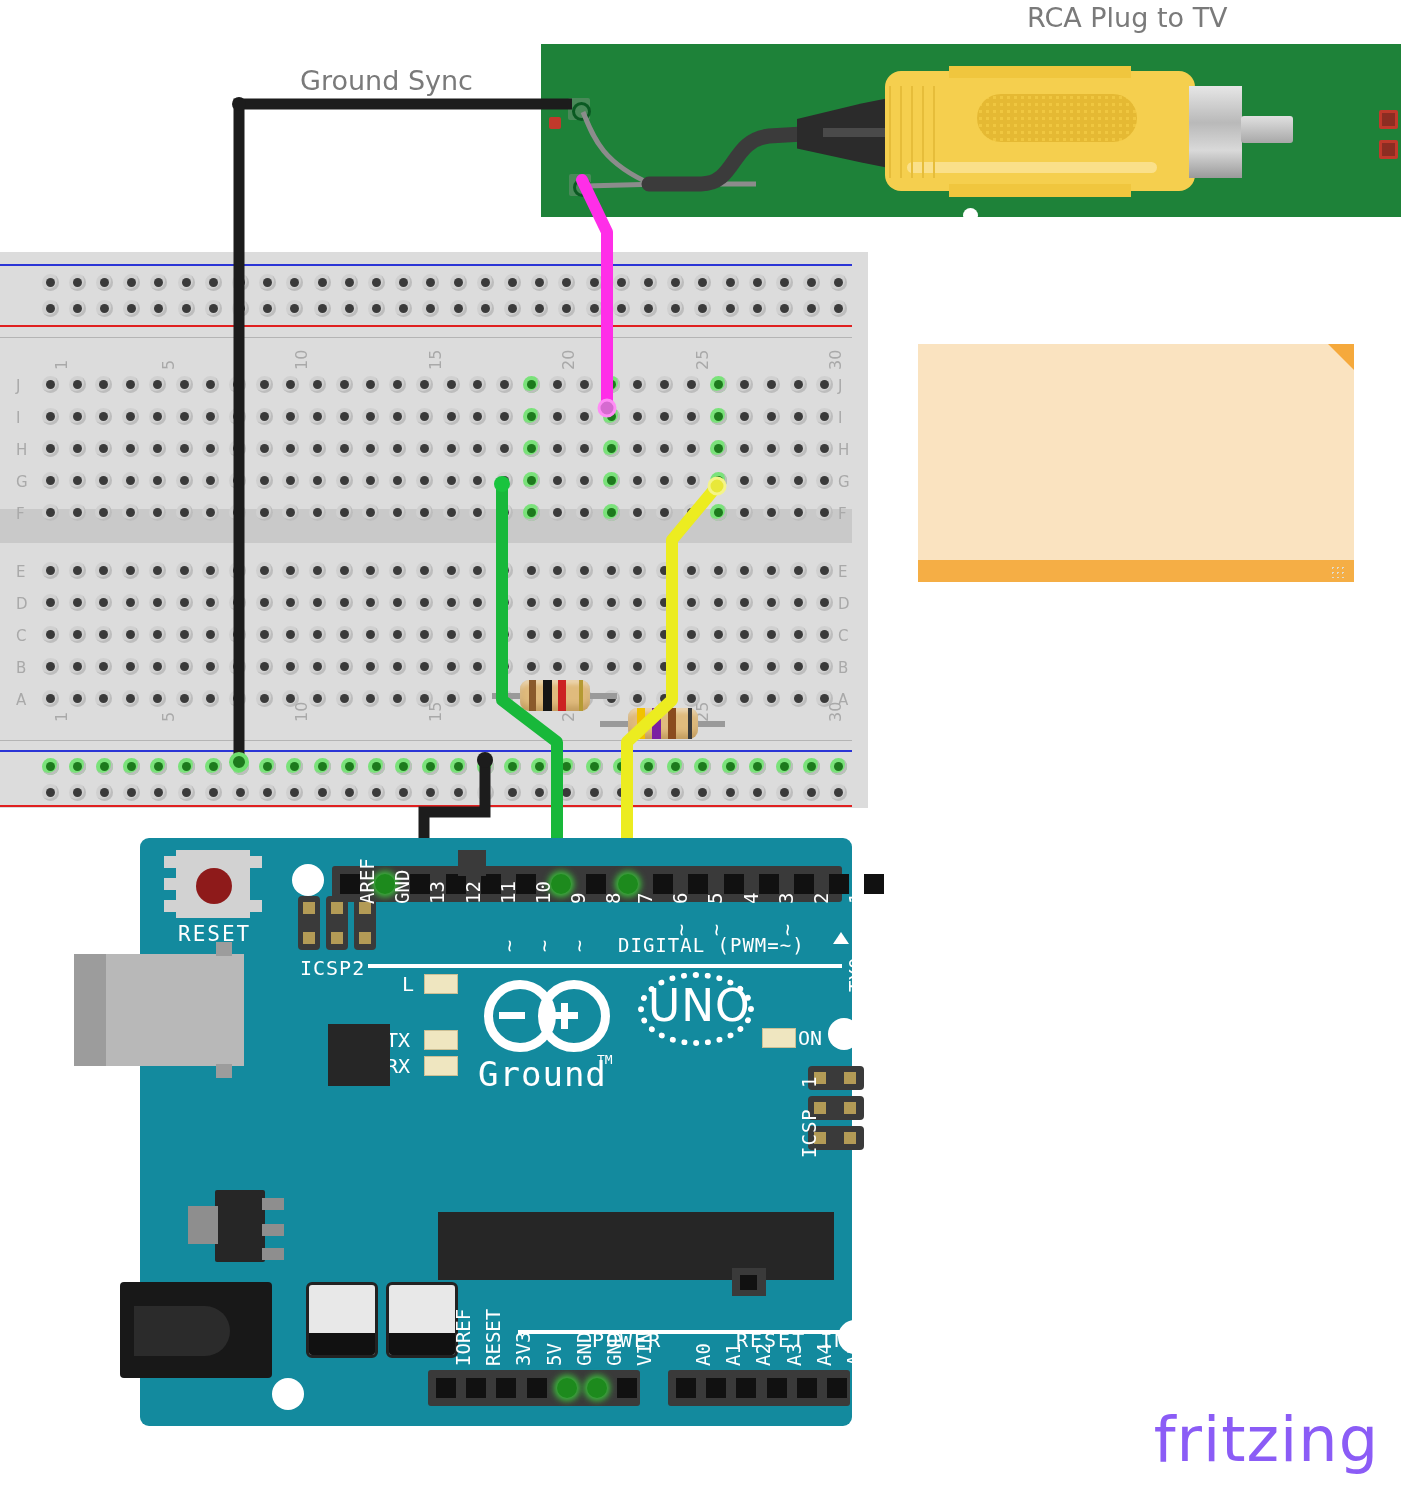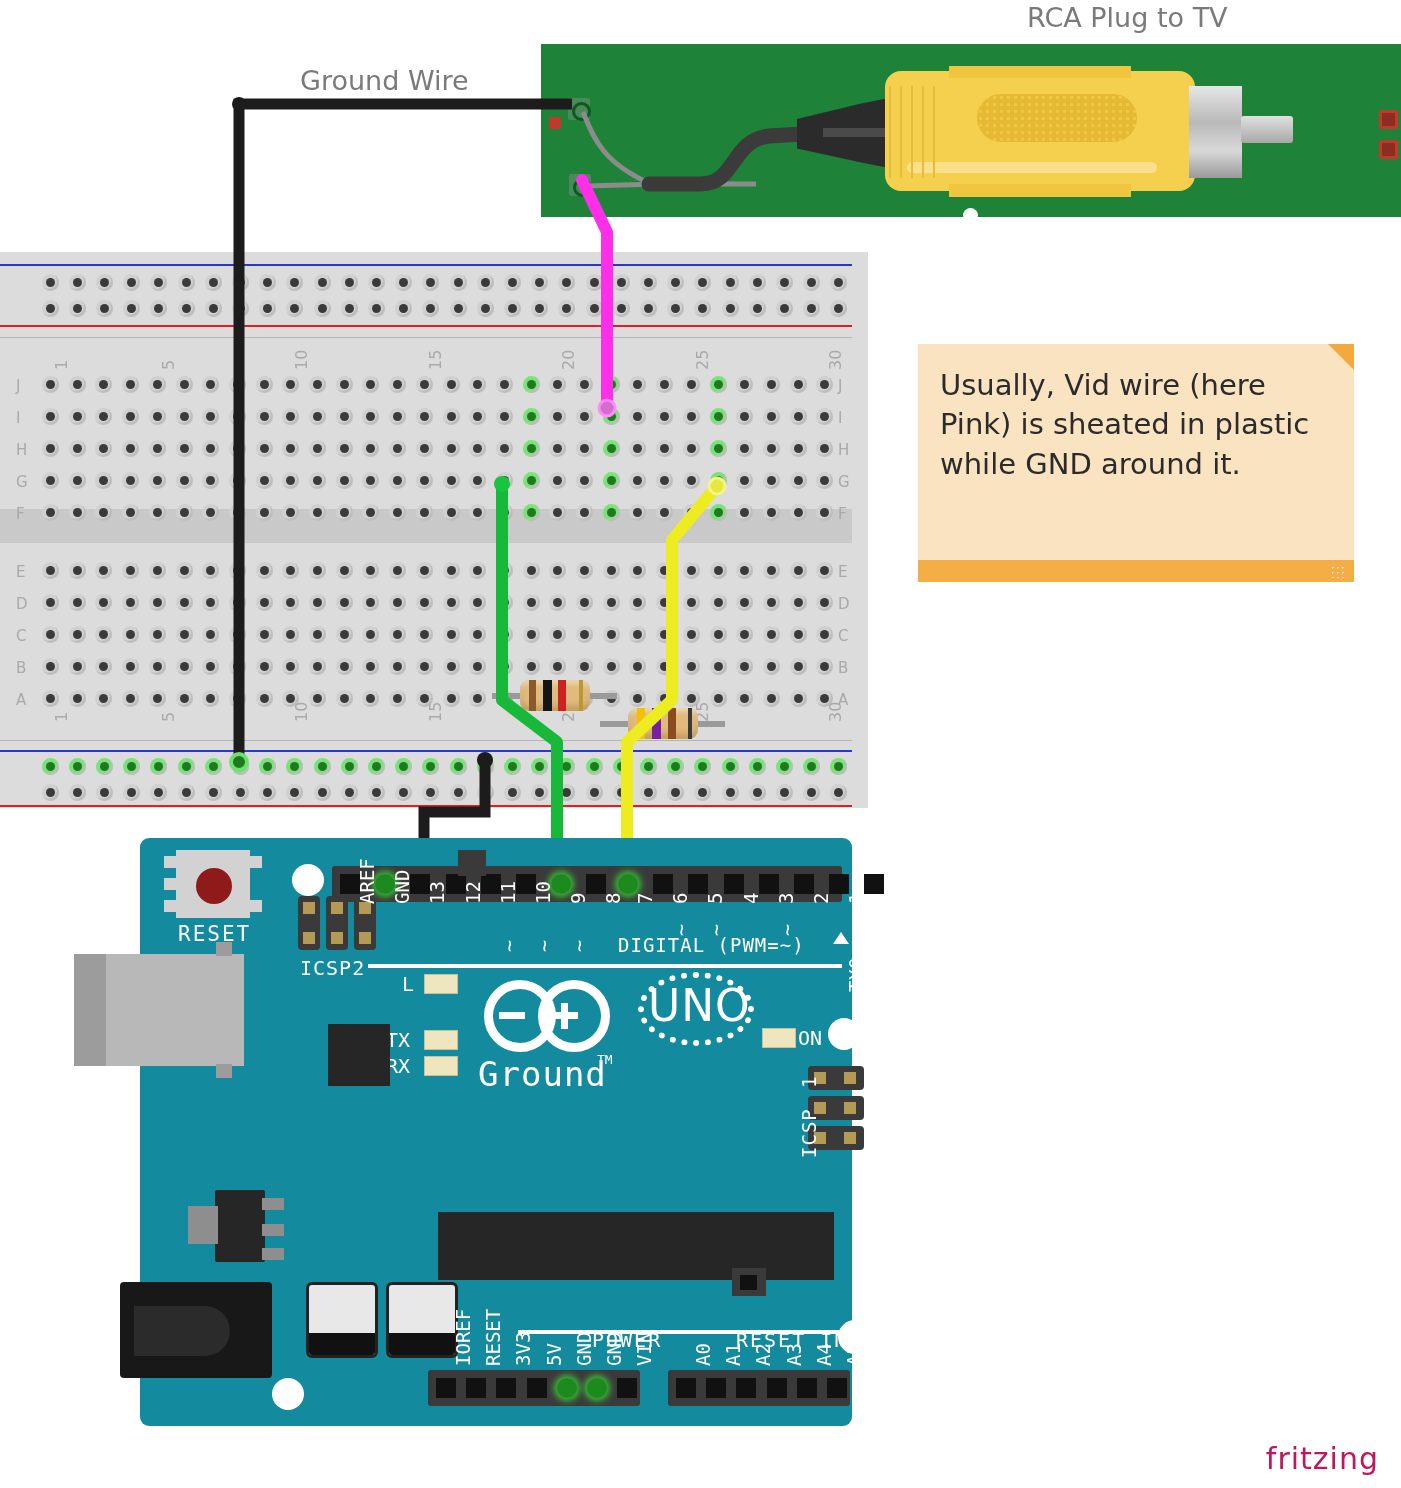--- a/index.html
+++ b/index.html
@@ -77,27 +77,27 @@
   #note{left:918px;top:344px;width:436px;height:238px;background:#fae3c0;}
   #note .note-body{position:absolute;left:22px;top:22px;width:382px;color:#2b2b2b;
       font-size:29px;line-height:1.36;}
   #note .note-fold{position:absolute;right:0;top:0;width:26px;height:26px;background:#f5a93c;
       clip-path:polygon(100% 0,0 0,100% 100%);}
   #note .note-bar{position:absolute;left:0;bottom:0;width:100%;height:22px;background:#f5ae45;}
   #note .note-grip{position:absolute;right:8px;bottom:4px;width:16px;height:13px;
       background-image:radial-gradient(#e0dccb 1px, transparent 1px);background-size:5px 5px;}
 
   
-  #fritz{right:22px;bottom:12px;color:#be185d;font-size:30px;letter-spacing:1px;}
+  #fritz{right:22px;bottom:12px;color:#8b5cf6;font-size:62px;letter-spacing:1px;}
 </style>
 </head>
 <body>
 
 <div class="abs title" style="left:1027px;top:2px;">RCA Plug to TV</div>
-<div class="abs wirelabel" style="left:300px;top:65px;">Ground Wire</div>
+<div class="abs wirelabel" style="left:300px;top:65px;">Ground Sync</div>
 <div class="abs wirelabel" style="left:624px;top:333px;">Vid Wire</div>
 <div class="abs wirelabel" style="left:400px;top:703px;">Sync Wire</div>
 <div class="abs wirelabel" style="left:676px;top:703px;">Video Wire</div>
 
 <div class="abs" id="rca-board">
 
   <div class="pcb-pad" style="left:27px;top:54px;"></div>
   <div class="pcb-hole" style="left:31px;top:58px;"></div>
   <div class="pcb-smd" style="left:8px;top:73px;"></div>
 
@@ -1497,21 +1497,20 @@
 
   <g>
     <path d="M 485 760 L 485 812 L 424 812 L 424 880" stroke="#1c1c1c" stroke-width="11" fill="none" stroke-linejoin="miter" stroke-linecap="butt"></path>
     <circle cx="485" cy="760" r="8" fill="#1c1c1c"></circle>
     <circle cx="424" cy="880" r="9" fill="#0f6b1f" stroke="#5ad95f" stroke-width="3"></circle>
   </g>
 </svg>
 
 <div class="abs" id="note">
   <div class="note-fold"></div>
-  <div class="note-body">Usually, Vid wire (here Pink) is sheated in plastic while GND around it.</div>
   <div class="note-bar"></div>
   <div class="note-grip"></div>
 </div>
 
 <div class="abs" id="arduino">
 
   <div class="whitecircle" style="left:152px;top:26px;width:32px;height:32px;"></div>
   <div class="whitecircle" style="left:688px;top:180px;width:32px;height:32px;"></div>
   <div class="whitecircle" style="left:132px;top:540px;width:32px;height:32px;"></div>
   <div class="whitecircle" style="left:698px;top:482px;width:34px;height:34px;"></div>

